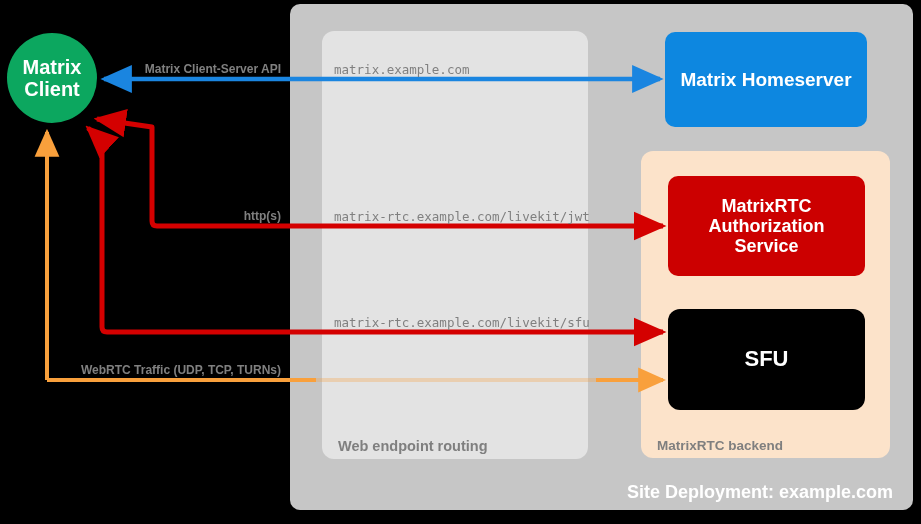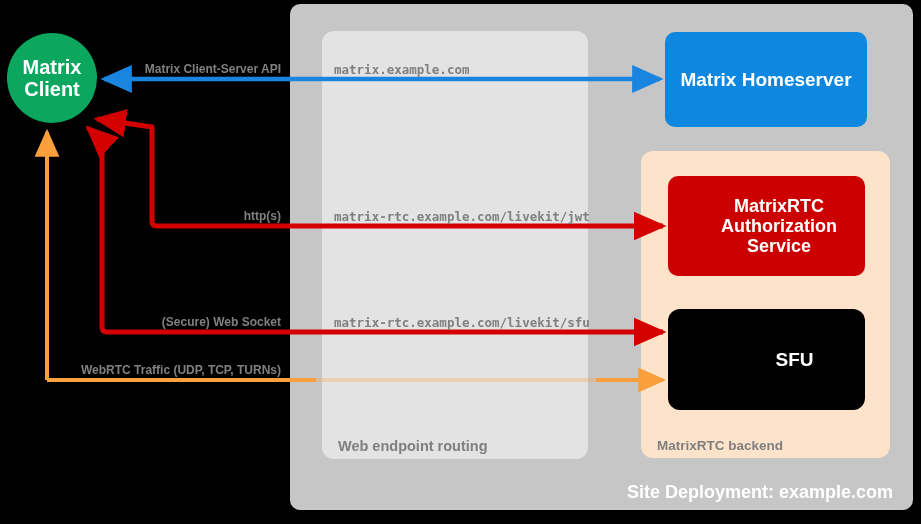--- a/index.html
+++ b/index.html
@@ -52,21 +52,20 @@
     font-size: 12px;
     font-weight: bold;
     text-align: right;
   }
   .endpoint-label {
     position: absolute;
     color: #808080;
     white-space: nowrap;
     font-family: "DejaVu Sans Mono", "Liberation Mono", monospace;
     font-size: 12.5px;
-    font-weight: bold;
   }
 </style>
 </head>
 <body>
 
 <div id="stage">
 
   <svg id="svg-layer" viewBox="0 0 921 524">
     <defs>
       <marker id="ah-blue" markerWidth="7" markerHeight="7" refX="6.2" refY="3.5" orient="auto" markerUnits="strokeWidth">
@@ -114,37 +113,36 @@
     <rect x="668" y="176" width="197" height="100" rx="10" ry="10" fill="#cc0000"></rect>
 
     <rect x="668" y="309" width="197" height="101" rx="12" ry="12" fill="#f9a council"></rect>
   </svg>
 
   <div class="node-label" style="left:7px; top:46px; width:90px; height:64px; font-size:20px; white-space:pre-line;">Matrix
 Client</div>
 
   <div class="node-label" style="left:665px; top:32px; width:202px; height:95px; font-size:19px; white-space:pre-line;text-align:right;">Matrix Homeserver</div>
 
-  <div class="node-label" style="left:668px; top:176px; width:222px; height:100px; font-size:18px; white-space:pre-line;">MatrixRTC
+  <div class="node-label" style="left:668px; top:176px; width:197px; height:100px; font-size:18px; white-space:pre-line;">MatrixRTC
 Authorization
 Service</div>
 
-  <div class="node-label" style="left:668px; top:309px; width:197px; height:101px; font-size:19px; white-space:pre-line;padding-left:28px;">SFU</div>
+  <div class="node-label" style="left:668px; top:309px; width:197px; height:101px; font-size:22px; white-space:pre-line;">SFU</div>
 
   <div class="group-caption" style="left:338px; top:438px; font-size:14.5px;text-align:right;">Web endpoint routing</div>
 
   <div class="group-caption" style="left:657px; top:438px; font-size:13.5px;">MatrixRTC backend</div>
 
   <div class="site-caption" style="left:627px; top:482px; font-size:18px;">Site Deployment: example.com</div>
 
   <div class="edge-label" style="left:131px; top:62px; width:150px;">Matrix Client-Server API</div>
 
   <div class="edge-label" style="left:151px; top:209px; width:130px;">http(s)</div>
 
-  <div class="edge-label" style="left:101px; top:315px; width:180px;">(Secure) Web Socket</div>
 
   <div class="edge-label" style="left:46px; top:363px; width:235px;">WebRTC Traffic (UDP, TCP, TURNs)</div>
 
   <div class="endpoint-label" style="left:334px; top:62px;">matrix.example.com</div>
 
   <div class="endpoint-label" style="left:334px; top:209px;">matrix-rtc.example.com/livekit/jwt</div>
 
   <div class="endpoint-label" style="left:334px; top:315px;">matrix-rtc.example.com/livekit/sfu</div>
 
 </div>

